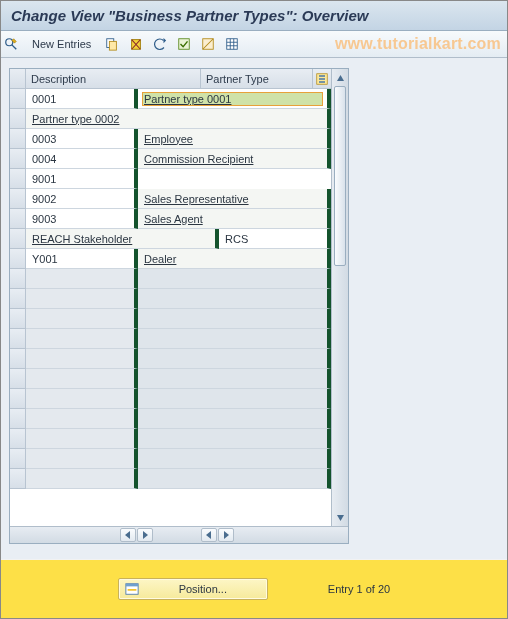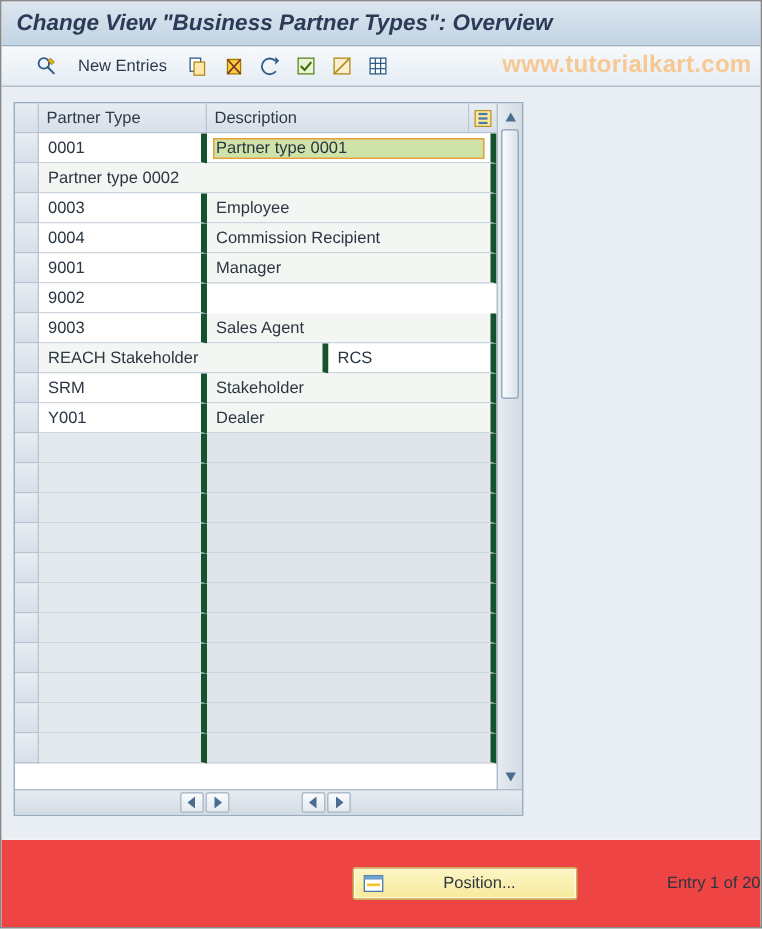--- a/index.html
+++ b/index.html
@@ -24,21 +24,21 @@
     font-style: italic;
     color: #2b3a56;
     display: flex;
     align-items: center;
   }
 
   
   .toolbar {
     background: linear-gradient(#f7fafc, #e4ecf3);
     border-bottom: 1px solid #b0bdca;
-    padding: 3px 20px;
+    padding: 3px 0;
     display: flex;
     align-items: center;
     gap: 4px;
     position: relative;
   }
   .watermark {
     position: absolute;
     right: 6px;
     top: 4px;
     color: #f7c892;
@@ -124,21 +124,21 @@
     padding: 2px 4px;
     height:20px;
     font-size:11px;
     color:#2b3642;
     display:flex;align-items:center;
     background:#fff;
   }
   .row .cell input {
     border:none; width:100%; font-size:11px; background:transparent; color:#2b3642; outline:none; font-family:inherit;
   }
-  .row .cell.desc { background:#f4f6f3; }
+  .row .cell.desc { background:#f4f6f3;text-decoration:underline; }
   .row.selected .cell.desc { background:#fff; }
   .row.selected .cell.desc input {
     background:#cfe2a8;
     box-shadow: 0 0 0 1px #e7a13a inset;
     padding:1px 2px;
   }
   .row.empty .cell { background:#e4e9ee; }
   .row.empty .cell.desc { background:#dfe5eb; }
 
   .scroll-h {
@@ -151,23 +151,23 @@
   }
   .scroll-h .seg { display:flex; align-items:center; gap:1px;}
   .scroll-h .seg:first-child { margin-left: 108px;}
   .sharr { width:16px;height:14px;display:flex;align-items:center;justify-content:center;cursor:pointer;
     background:linear-gradient(#fafcfe,#e2e9f0);border:1px solid #b0bdca;border-radius:2px;}
 
   
   .footer {
     position:absolute; left:0; right:0; bottom:0;
     height:58px;
-    background:#ef4444;
+    background:#fde047;
     border-top: 0;
-    display:flex; align-items:center; justify-content:flex-end;
+    display:flex; align-items:center; justify-content:center;
     gap: 60px;
   }
   .posbtn {
     width: 150px; height:22px;
     background: linear-gradient(#fdf6c6,#f6ea9b);
     border:1px solid #c9b25a;
     border-radius:2px;
     display:flex; align-items:center; gap:6px;
     padding: 0 6px;
     cursor:pointer;
@@ -237,25 +237,25 @@
   </div>
   <div class="watermark">www.tutorialkart.com</div>
 </div>
 
 <div class="main">
   <div class="tablewrap">
     <div class="grid">
       <div class="gridbody" id="gridbody">
         <div class="headerrow">
           <div class="handlecol"></div>
+          <div class="colh col-desc">
+              <span>Description</span>
+            </div>
           <div class="colh col-pt">
               <span>Partner Type</span>
-            </div>
-          <div class="colh col-desc">
-              <span>Description</span>
             </div>
           <div class="settingscol">
             <svg width="12" height="12" viewBox="0 0 16 16">
                 <rect x="1" y="1" width="14" height="14" fill="#fbe89a" stroke="#b38a1a"></rect>
                 <rect x="4" y="3" width="8" height="2" fill="#4a77a8"></rect>
                 <rect x="4" y="7" width="8" height="2" fill="#4a77a8"></rect>
                 <rect x="4" y="11" width="8" height="2" fill="#4a77a8"></rect>
               </svg>
           </div>
         </div>
@@ -291,55 +291,46 @@
             </div>
             <div class="cell col-desc desc">
               <input value="Commission Recipient" style="">
             </div>
           </div>
           <div class="row">
             <div class="handlecol"></div>
             <div class="cell col-pt">
               <input value="9001" style="">
             </div>
-            <div class="cell col-desc desc">
-              <input value="Manager" style="">
-            </div>
           </div>
           <div class="row">
             <div class="handlecol"></div>
             <div class="cell col-pt">
               <input value="9002" style="">
             </div>
+            <div class="cell col-desc desc">
+              <input value="Sales Representative" style="">
+            </div>
           </div>
           <div class="row">
             <div class="handlecol"></div>
             <div class="cell col-pt">
               <input value="9003" style="">
             </div>
             <div class="cell col-desc desc">
               <input value="Sales Agent" style="">
             </div>
           </div>
           <div class="row">
             <div class="handlecol"></div>
             <div class="cell col-desc desc">
               <input value="REACH Stakeholder" style="">
             </div>
             <div class="cell col-pt">
               <input value="RCS" style="">
-            </div>
-          </div>
-          <div class="row">
-            <div class="handlecol"></div>
-            <div class="cell col-pt">
-              <input value="SRM" style="">
-            </div>
-            <div class="cell col-desc desc">
-              <input value="Stakeholder" style="">
             </div>
           </div>
           <div class="row">
             <div class="handlecol"></div>
             <div class="cell col-pt">
               <input value="Y001" style="">
             </div>
             <div class="cell col-desc desc">
               <input value="Dealer" style="">
             </div>

